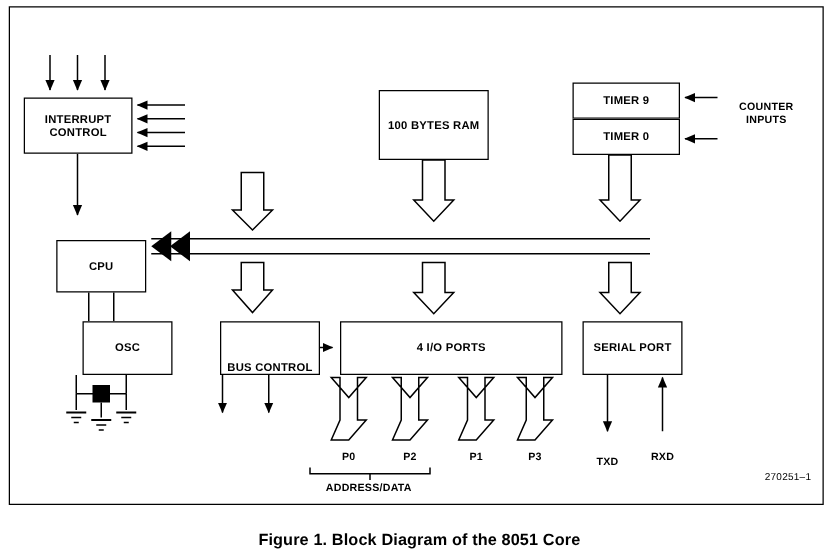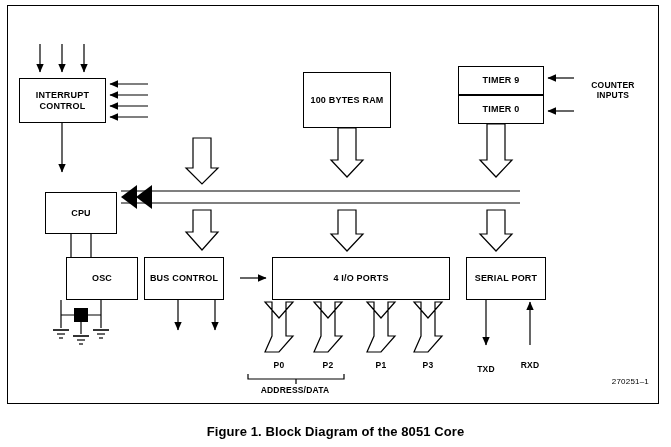--- a/index.html
+++ b/index.html
@@ -188,21 +188,21 @@
   </div>
 
   <div class="box" style="left:45px; top:178px; width:72px; height:42px;margin-top:14px;">
     <span>CPU</span>
   </div>
 
   <div class="box" style="left:42px; top:257px; width:72px; height:43px;margin-left:24px;">
     <span>OSC</span>
   </div>
 
-  <div class="box" style="left:144px; top:257px; width:80px; height:43px;">
+  <div class="box" style="left:176px; top:257px; width:80px; height:43px;align-items:flex-end;">
     <span>BUS
 CONTROL</span>
   </div>
 
   <div class="box" style="left:272px; top:257px; width:178px; height:43px;">
     <span>4 I/O PORTS</span>
   </div>
 
   <div class="box" style="left:466px; top:257px; width:80px; height:43px;">
     <span>SERIAL

